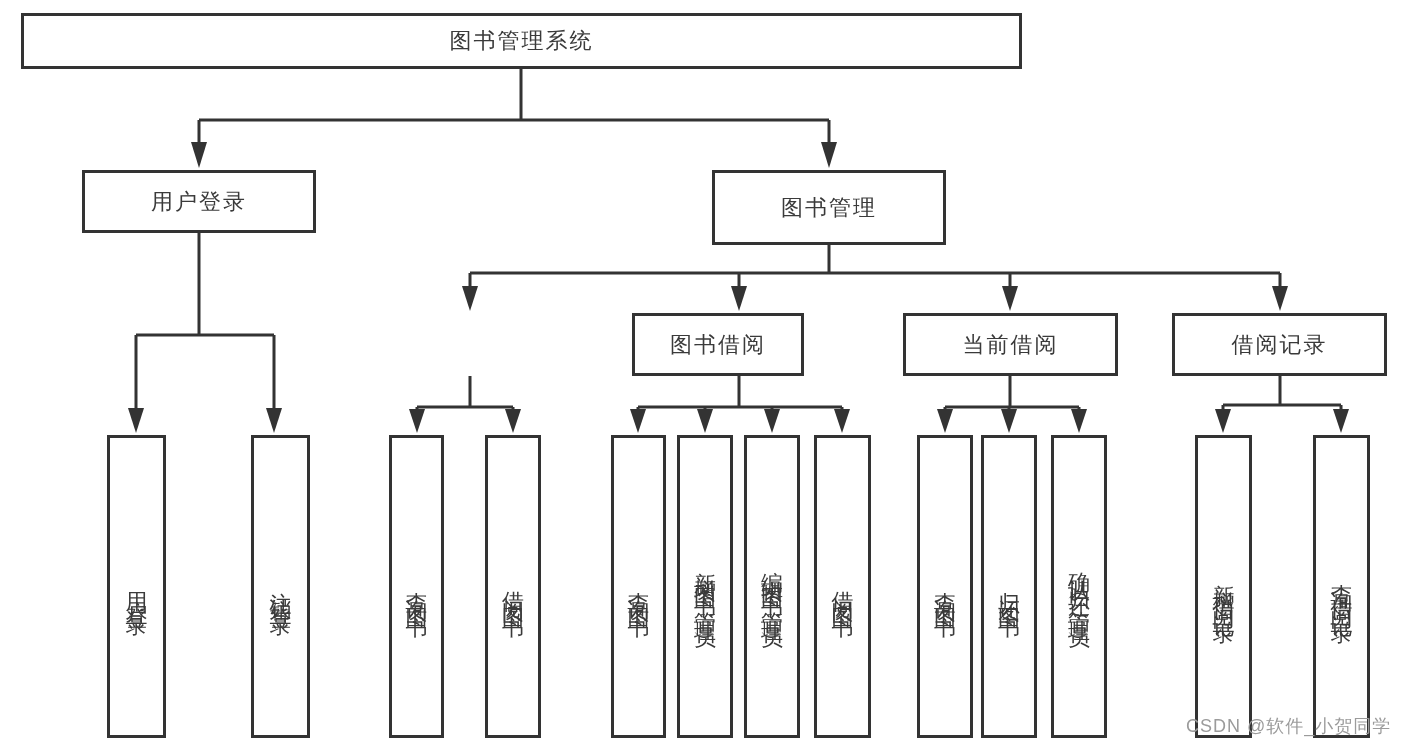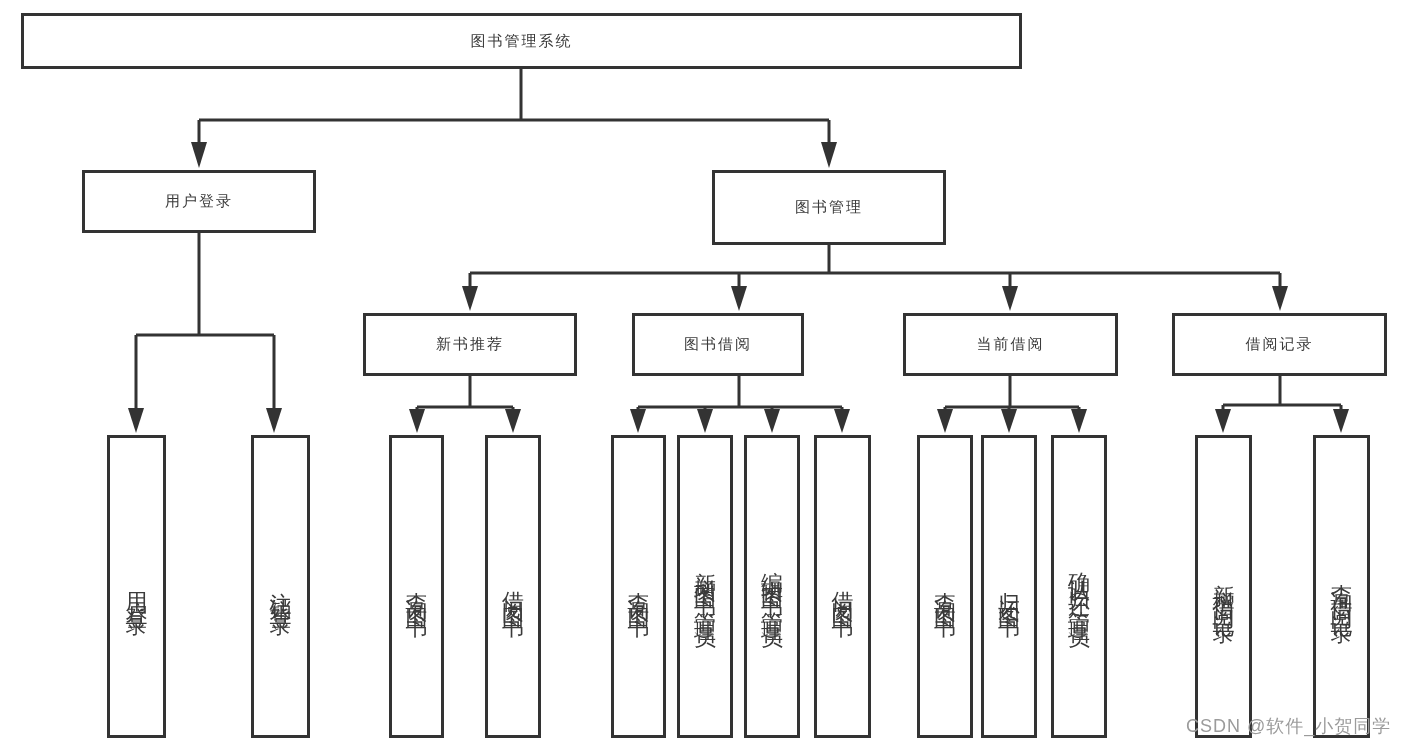--- a/index.html
+++ b/index.html
@@ -26,21 +26,21 @@
     box-sizing: border-box;
     border: 3px solid #333333;
     background: #ffffff;
     color: #3a3a3a;
     display: flex;
     align-items: center;
     justify-content: center;
     text-align: center;
   }
   .box.h {
-    font-size: 15px;
+    font-size: 22px;
     letter-spacing: 2px;
     white-space: nowrap;
   }
   .box.v {
     writing-mode: vertical-rl;
     text-orientation: mixed;
     font-size: 22px;
     letter-spacing: 8px;
     line-height: 1;
     padding-top: 6px;
@@ -106,21 +106,20 @@
       <polygon points="1215,409 1231,409 1223,433"></polygon>
       <polygon points="1333,409 1349,409 1341,433"></polygon>
     </g>
   </svg>
 
   <div class="box h" style="left:21px; top:13px; width:1001px; height:56px;">图书管理系统</div>
 
   <div class="box h" style="left:82px; top:170px; width:234px; height:63px;">用户登录</div>
   <div class="box h" style="left:712px; top:170px; width:234px; height:75px;">图书管理</div>
 
-  <div class="box h" style="left:363px; top:313px; width:214px; height:63px;">新书推荐</div>
   <div class="box h" style="left:632px; top:313px; width:172px; height:63px;">图书借阅</div>
   <div class="box h" style="left:903px; top:313px; width:215px; height:63px;">当前借阅</div>
   <div class="box h" style="left:1172px; top:313px; width:215px; height:63px;">借阅记录</div>
 
   <div class="box v" style="left:107px; top:435px; width:59px; height:303px;">用户登录</div>
   <div class="box v" style="left:251px; top:435px; width:59px; height:303px;">注销登录</div>
 
   <div class="box v" style="left:389px; top:435px; width:55px; height:303px;">查询图书</div>
   <div class="box v" style="left:485px; top:435px; width:56px; height:303px;">借阅图书</div>
 

